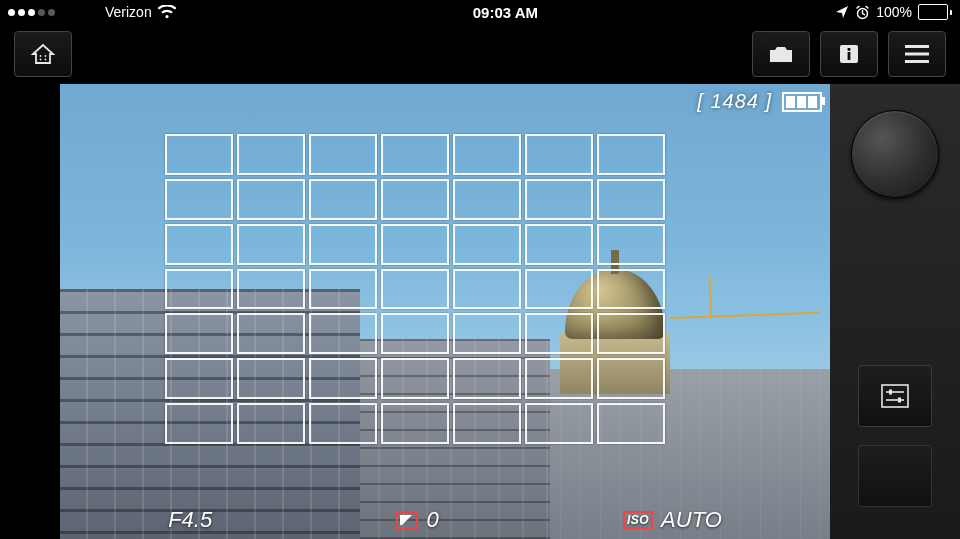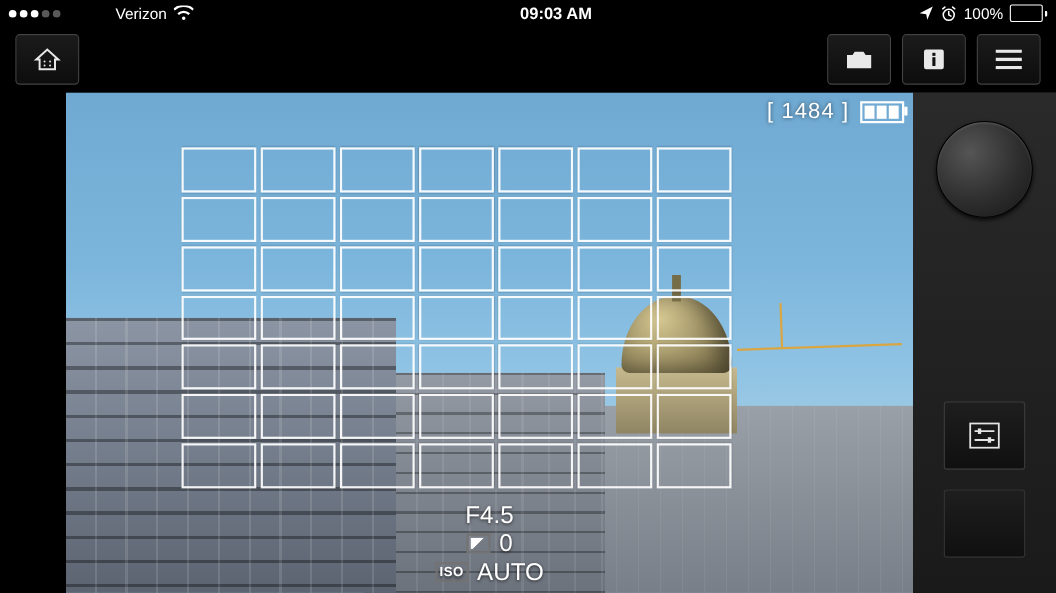--- a/index.html
+++ b/index.html
@@ -52,21 +52,21 @@
     background: #fff; height: 100%; width: 100%; border-radius:1px;
   }
   .ios-battery .cap {
     width: 2px; height: 5px; background: #fff; border-radius: 0 1px 1px 0;
   }
   .time { font-size: 15px; font-weight: 600; }
 
   
   .app {
     position: absolute;
-    top: 24px; left: 0; right: 0; bottom: 0;
+    top: 24px; left: 0; right: 0; bottom: 0; font-style: italic;
   }
   .topbar {
     position: absolute;
     top: 0; left: 0; right: 0;
     height: 60px;
     display: flex;
     align-items: center;
     justify-content: space-between;
     padding: 0 14px;
     z-index: 50;
@@ -194,25 +194,24 @@
   .cam-batt .s1{left:2px;} .cam-batt .s2{left:13px;} .cam-batt .s3{left:24px;}
 
   .vf-bottom {
     position: absolute;
     left: 0; right: 0; bottom: 6px;
     display: flex; align-items: center; justify-content: space-around;
     font-size: 22px;
     color: #fff;
     text-shadow: 0 1px 3px rgba(0,0,0,0.7);
     padding: 0 16px;
-    flex-direction: column;
   }
   .vf-item { display:flex; align-items:center; gap:8px; }
   .ev-icon, .iso-icon {
-    border:2px solid #737373; font-size:12px; font-weight:700;
+    border:2px solid #ef4444; font-size:12px; font-weight:700;
     padding:0 2px; line-height:14px; letter-spacing:0.5px;
   }
   .ev-icon { position:relative; width:18px; height:14px; padding:0; }
   .ev-icon::before{
     content:""; position:absolute; left:2px; top:2px; right:2px; bottom:2px;
     background:linear-gradient(135deg,#fff 49.5%,transparent 50.5%);
   }
   .ev-icon::after{
     content:"±"; position:absolute; inset:0; display:flex; align-items:center; justify-content:center;
     color:#000; font-size:11px; mix-blend-mode:difference;

